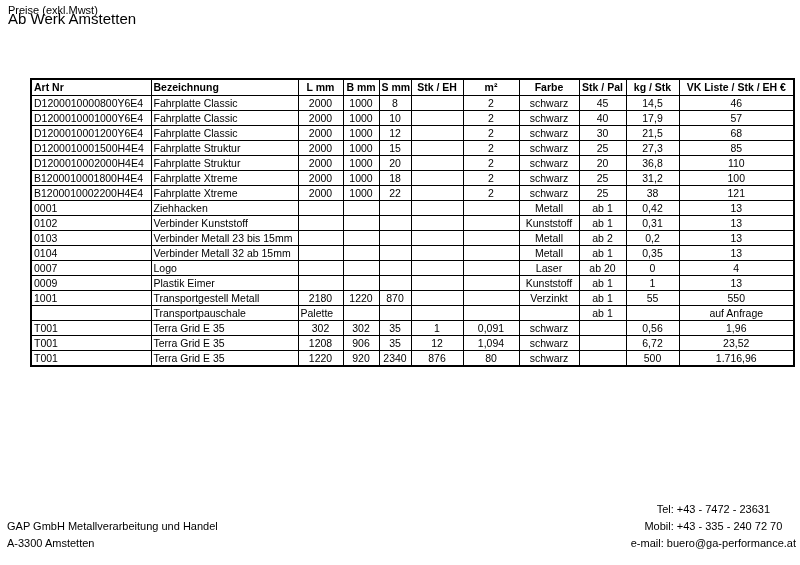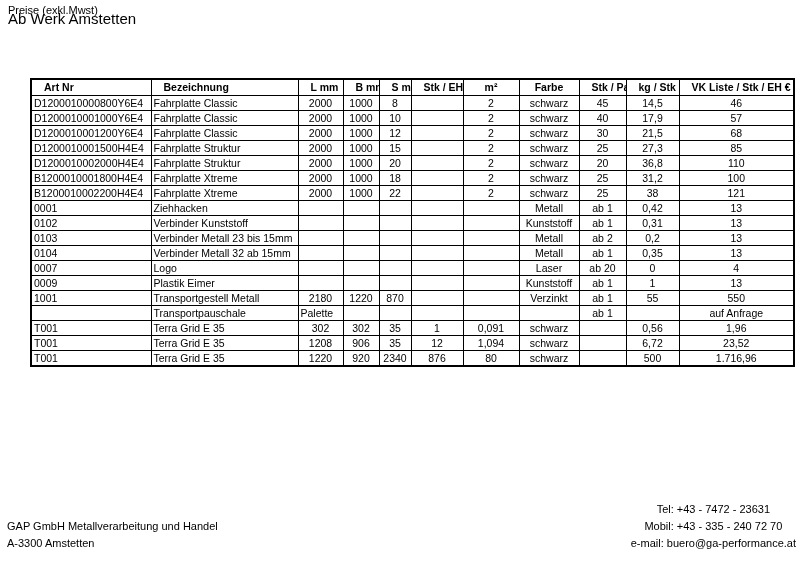--- a/index.html
+++ b/index.html
@@ -25,21 +25,21 @@
   }
   .price-table th, .price-table td {
     border: 1px solid #000;
     font-size: 10.5px;
     line-height: 13px;
     height: 14px;
     padding: 0 2px;
     white-space: nowrap;
     overflow: hidden;
   }
-  .price-table th { font-weight: bold; height: 15px; padding: 0 12px; }
+  .price-table th { font-weight: bold; height: 15px; padding: 0 2px; }
   .al { text-align: left; }
   .ac { text-align: center; }
 
   .footer-left  { position: absolute; left: 7px;  top: 518px; font-size: 11px; line-height: 17px; }
   .footer-right { position: absolute; right: 4px; top: 501px; font-size: 11px; line-height: 17px; text-align: center; }
   .footer-line { white-space: nowrap; }
 </style>
 </head>
 <body>
 

